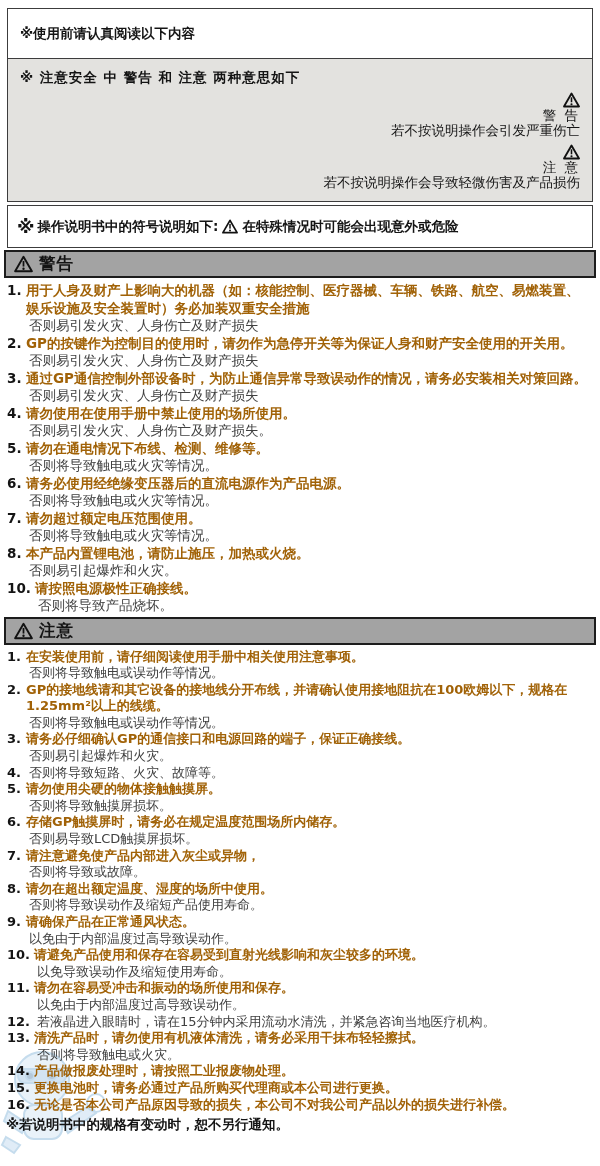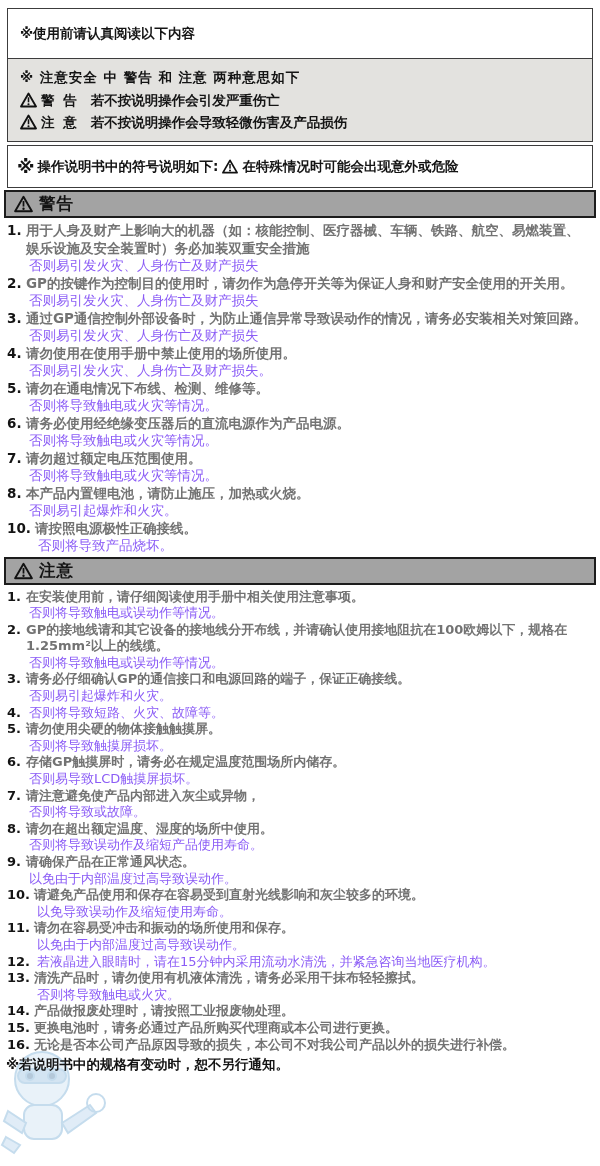--- a/index.html
+++ b/index.html
@@ -19,22 +19,22 @@
     padding-left:12px;
     font-weight:bold; font-size:13.5px;
   }
   .legend-box {
     margin-top:-1px;
     background:#e3e2df;
     padding:9px 12px 11px 12px;
   }
   .legend-title { font-weight:bold; font-size:13.5px; line-height:18px; letter-spacing:1px; }
   .legend-row {
-    display:flex; align-items:center;
-    margin-top:6px; font-weight:bold; font-size:13.5px; line-height:15px;
+    display:flex; align-items:flex-end;
+    margin-top:6px; font-weight:normal; font-size:13.5px; line-height:15px;flex-direction:column;
   }
   .legend-label { margin-left:4px; letter-spacing:2px; }
   .legend-desc { margin-left:12px; }
   .symbol-box {
     margin-top:3px; height:43px;
     display:flex; align-items:center;
     padding-left:9px;
     font-weight:bold; font-size:13.5px;
   }
   .big-star { font-size:18px; margin-right:3px; font-weight:bold; }
@@ -53,22 +53,22 @@
   .list {
     list-style:none;
     margin:4px 8px 0 7px;
     padding:0;
   }
   .warning-list { font-size:13.5px; line-height:17.5px; }
   .caution-list { font-size:13px;   line-height:16.6px; }
   .item { display:flex; }
   .num { font-weight:bold; min-width:15px; margin-right:4px; white-space:nowrap; }
   .body { flex:1; }
-  .item-text { font-weight:bold; color:#737373; }
-  .item-note { color:#8b5cf6; padding-left:3px; }
+  .item-text { font-weight:bold; color:#a16207; }
+  .item-note { color:#404040; padding-left:3px; }
   .footer-note {
     margin:3px 8px 0 6px;
     font-weight:bold; font-size:13.5px;
     position:relative; z-index:2;
   }
   .list, .section-header, .box { position:relative; z-index:2; }
   .watermark {
     position:absolute; left:0; bottom:0;
     width:150px; height:125px;
     opacity:0.45; z-index:1;

